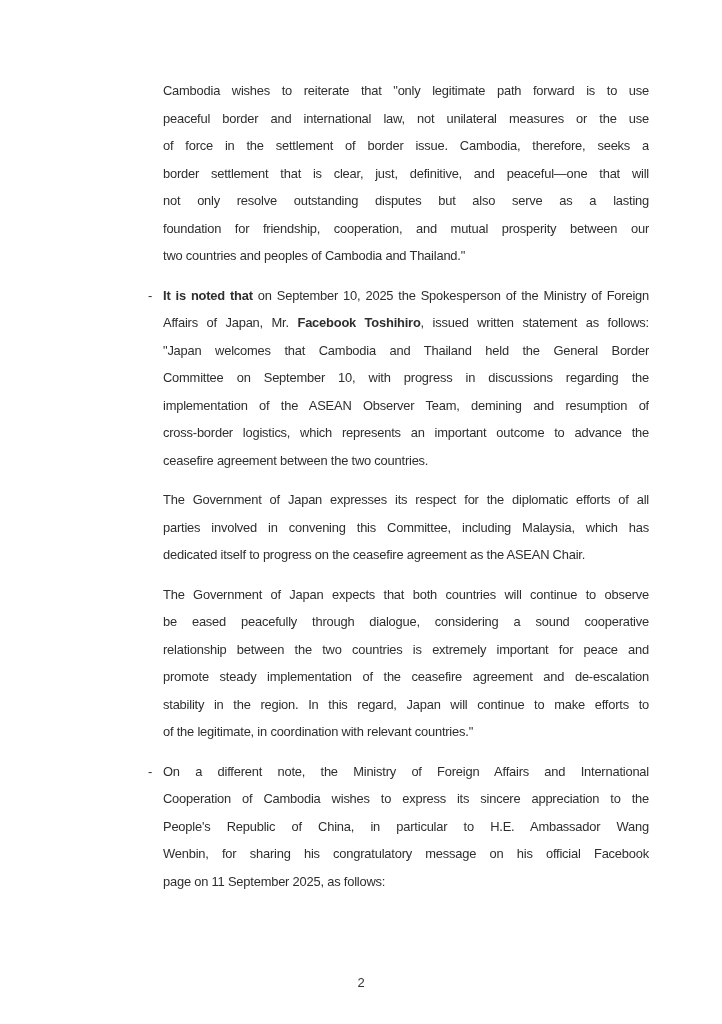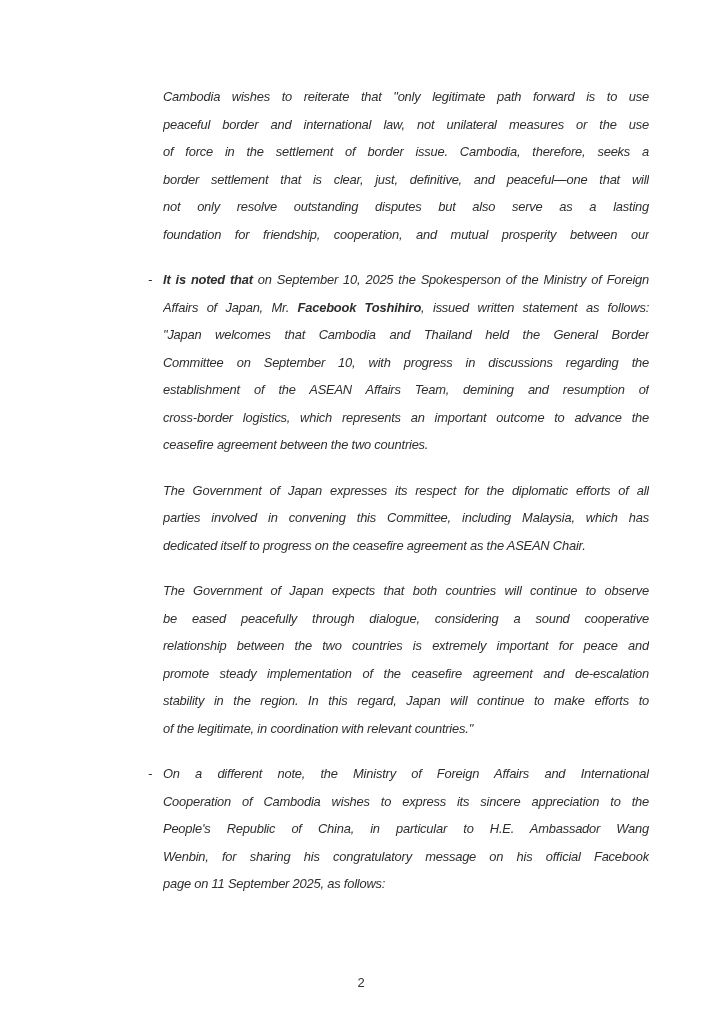--- a/index.html
+++ b/index.html
@@ -16,25 +16,24 @@
     font-family: "Liberation Sans", "DejaVu Sans", sans-serif;
     color: #2e2e2e;
   }
   .content {
     position: absolute;
     left: 163px;
     top: 65px;
     width: 486px;
   }
   .para {
-    margin: 18px 0 11px 0;
+    margin: 12px 0 11px 0;
     font-size: 12.9px;
     line-height: 27.5px;
     letter-spacing: -0.2px;
-    font-style: italic;
   }
   .para .ln {
     text-align: justify;
     text-align-last: justify;
     height: 27.5px;
     overflow: hidden;
     white-space: nowrap;
   }
   .para .ln.last {
     text-align-last: left;
@@ -67,29 +66,30 @@
 <div class="page">
   <div class="content">
 
     <div class="para">
         <div class="ln">Cambodia wishes to reiterate that "only legitimate path forward is to use</div>
         <div class="ln">peaceful border and international law, not unilateral measures or the use</div>
         <div class="ln">of force in the settlement of border issue. Cambodia, therefore, seeks a</div>
         <div class="ln">border settlement that is clear, just, definitive, and peaceful—one that will</div>
         <div class="ln">not only resolve outstanding disputes but also serve as a lasting</div>
         <div class="ln">foundation for friendship, cooperation, and mutual prosperity between our</div>
+        <div class="ln last">two countries and peoples of Cambodia and Thailand."</div>
       </div>
 
     <div class="para bullet">
       <span class="marker">-</span>
     <div class="ln"><b>It is noted that</b> on September 10, 2025 the Spokesperson of the Ministry of Foreign</div>
         <div class="ln">Affairs of Japan, Mr. <b>Facebook Toshihiro</b>, issued written statement as follows:</div>
         <div class="ln">"Japan welcomes that Cambodia and Thailand held the General Border</div>
         <div class="ln">Committee on September 10, with progress in discussions regarding the</div>
-        <div class="ln">establishment of the ASEAN Affairs Team, demining and resumption of</div>
+        <div class="ln">implementation of the ASEAN Observer Team, demining and resumption of</div>
         <div class="ln">cross-border logistics, which represents an important outcome to advance the</div>
         <div class="ln last">ceasefire agreement between the two countries.</div>
       </div>
 
     <div class="para">
         <div class="ln">The Government of Japan expresses its respect for the diplomatic efforts of all</div>
         <div class="ln">parties involved in convening this Committee, including Malaysia, which has</div>
         <div class="ln last">dedicated itself to progress on the ceasefire agreement as the ASEAN Chair.</div>
       </div>
 

